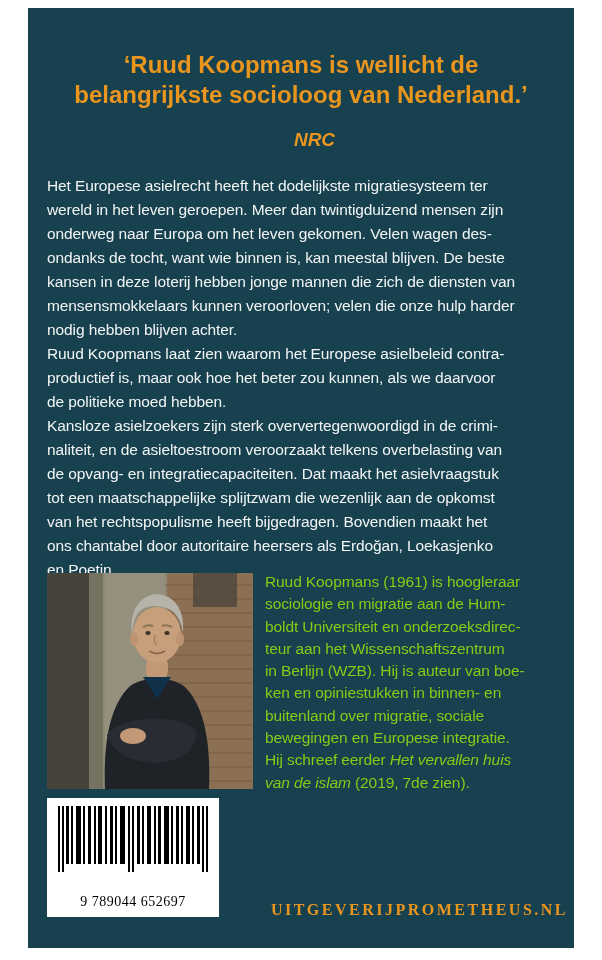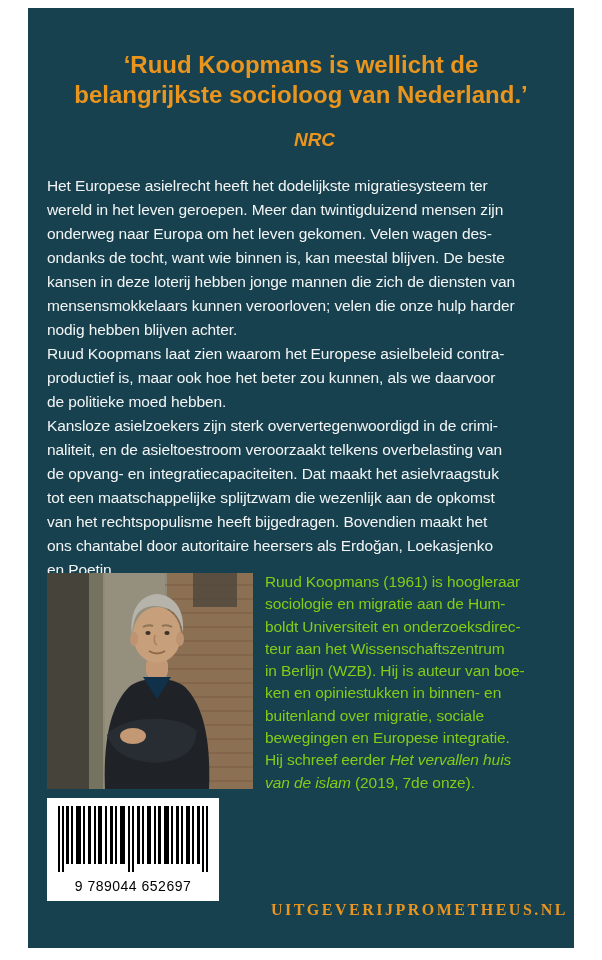--- a/index.html
+++ b/index.html
@@ -69,23 +69,23 @@
   .barcode {
     position: absolute;
     left: 19px; top: 790px;
     width: 172px;
     background: #ffffff;
     box-sizing: border-box;
     padding: 8px 11px 7px 11px;
     text-align: center;
   }
   .barcode-number {
-    margin-top: 2px;
+    margin-top: 18px;
     color: #000000;
-    font-family: Liberation Sans, sans-serif;
+    font-family: Liberation Serif, serif;
     font-size: 14px;
     letter-spacing: 0.5px;
     white-space: nowrap;
   }
   .publisher-url {
     position: absolute;
     right: 6px; top: 893px;
     color: #e9951e;
     font-size: 16px;
     font-weight: bold;
@@ -155,21 +155,21 @@
 
   <div class="author-bio"><span>Ruud Koopmans (1961) is hoogleraar
 sociologie en migratie aan de Hum-
 boldt Universiteit en onderzoeksdirec-
 teur aan het Wissenschaftszentrum
 in Berlijn (WZB). Hij is auteur van boe-
 ken en opiniestukken in binnen- en
 buitenland over migratie, sociale
 bewegingen en Europese integratie.
 Hij schreef eerder </span><i>Het vervallen huis
-van de islam</i><span> (2019, 7de onze).</span></div>
+van de islam</i><span> (2019, 7de zien).</span></div>
 
   <div class="barcode">
     <svg width="150" height="66" viewBox="0 0 150 66" xmlns="http://www.w3.org/2000/svg">
       <g fill="#000000">
         <rect x="0" y="0" width="2" height="66"></rect>
         <rect x="4" y="0" width="2" height="66"></rect>
         <rect x="8" y="0" width="3" height="58"></rect>
         <rect x="13" y="0" width="2" height="58"></rect>
         <rect x="18" y="0" width="5" height="58"></rect>
         <rect x="25" y="0" width="2" height="58"></rect>

